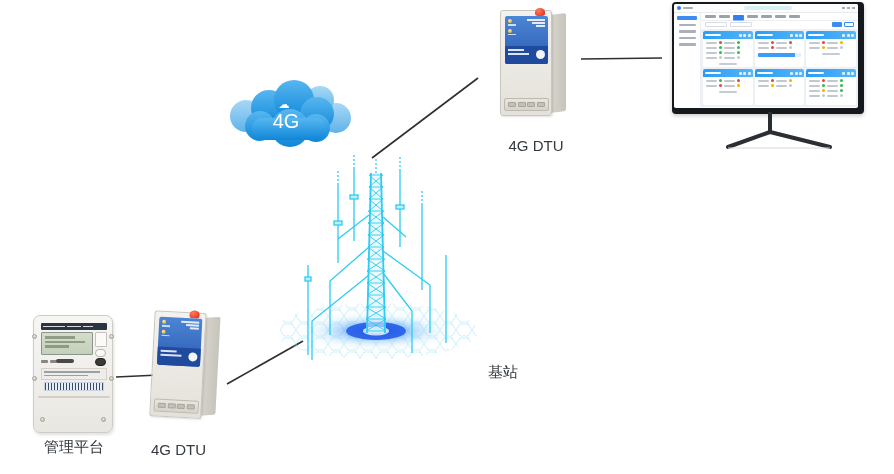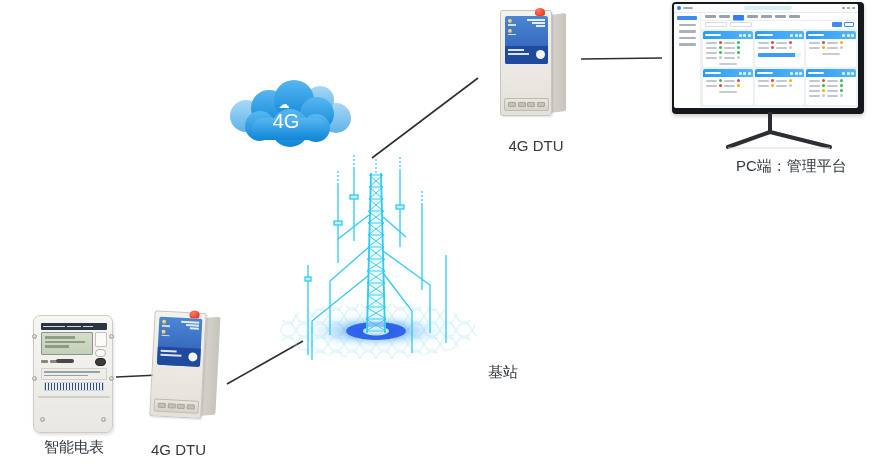--- a/index.html
+++ b/index.html
@@ -482,18 +482,17 @@
       <div class="dtu-terms">
           <i></i>
           <i></i>
           <i></i>
           <i></i>
         </div>
     </div>
   </div>
 
   <div class="lbl" style="left:505px; top:137px; width:62px; text-align:center;">4G DTU</div>
-  <div class="lbl" style="left:736px; top:157px;">PC端：管理平台</div>
   <div class="lbl" style="left:488px; top:363px;">基站</div>
-  <div class="lbl" style="left:44px; top:438px;">智能电表</div>
+  <div class="lbl" style="left:44px; top:438px;">管理平台</div>
   <div class="lbl" style="left:151px; top:441px;">4G DTU</div>
 
 </div>
 
 </body></html>

